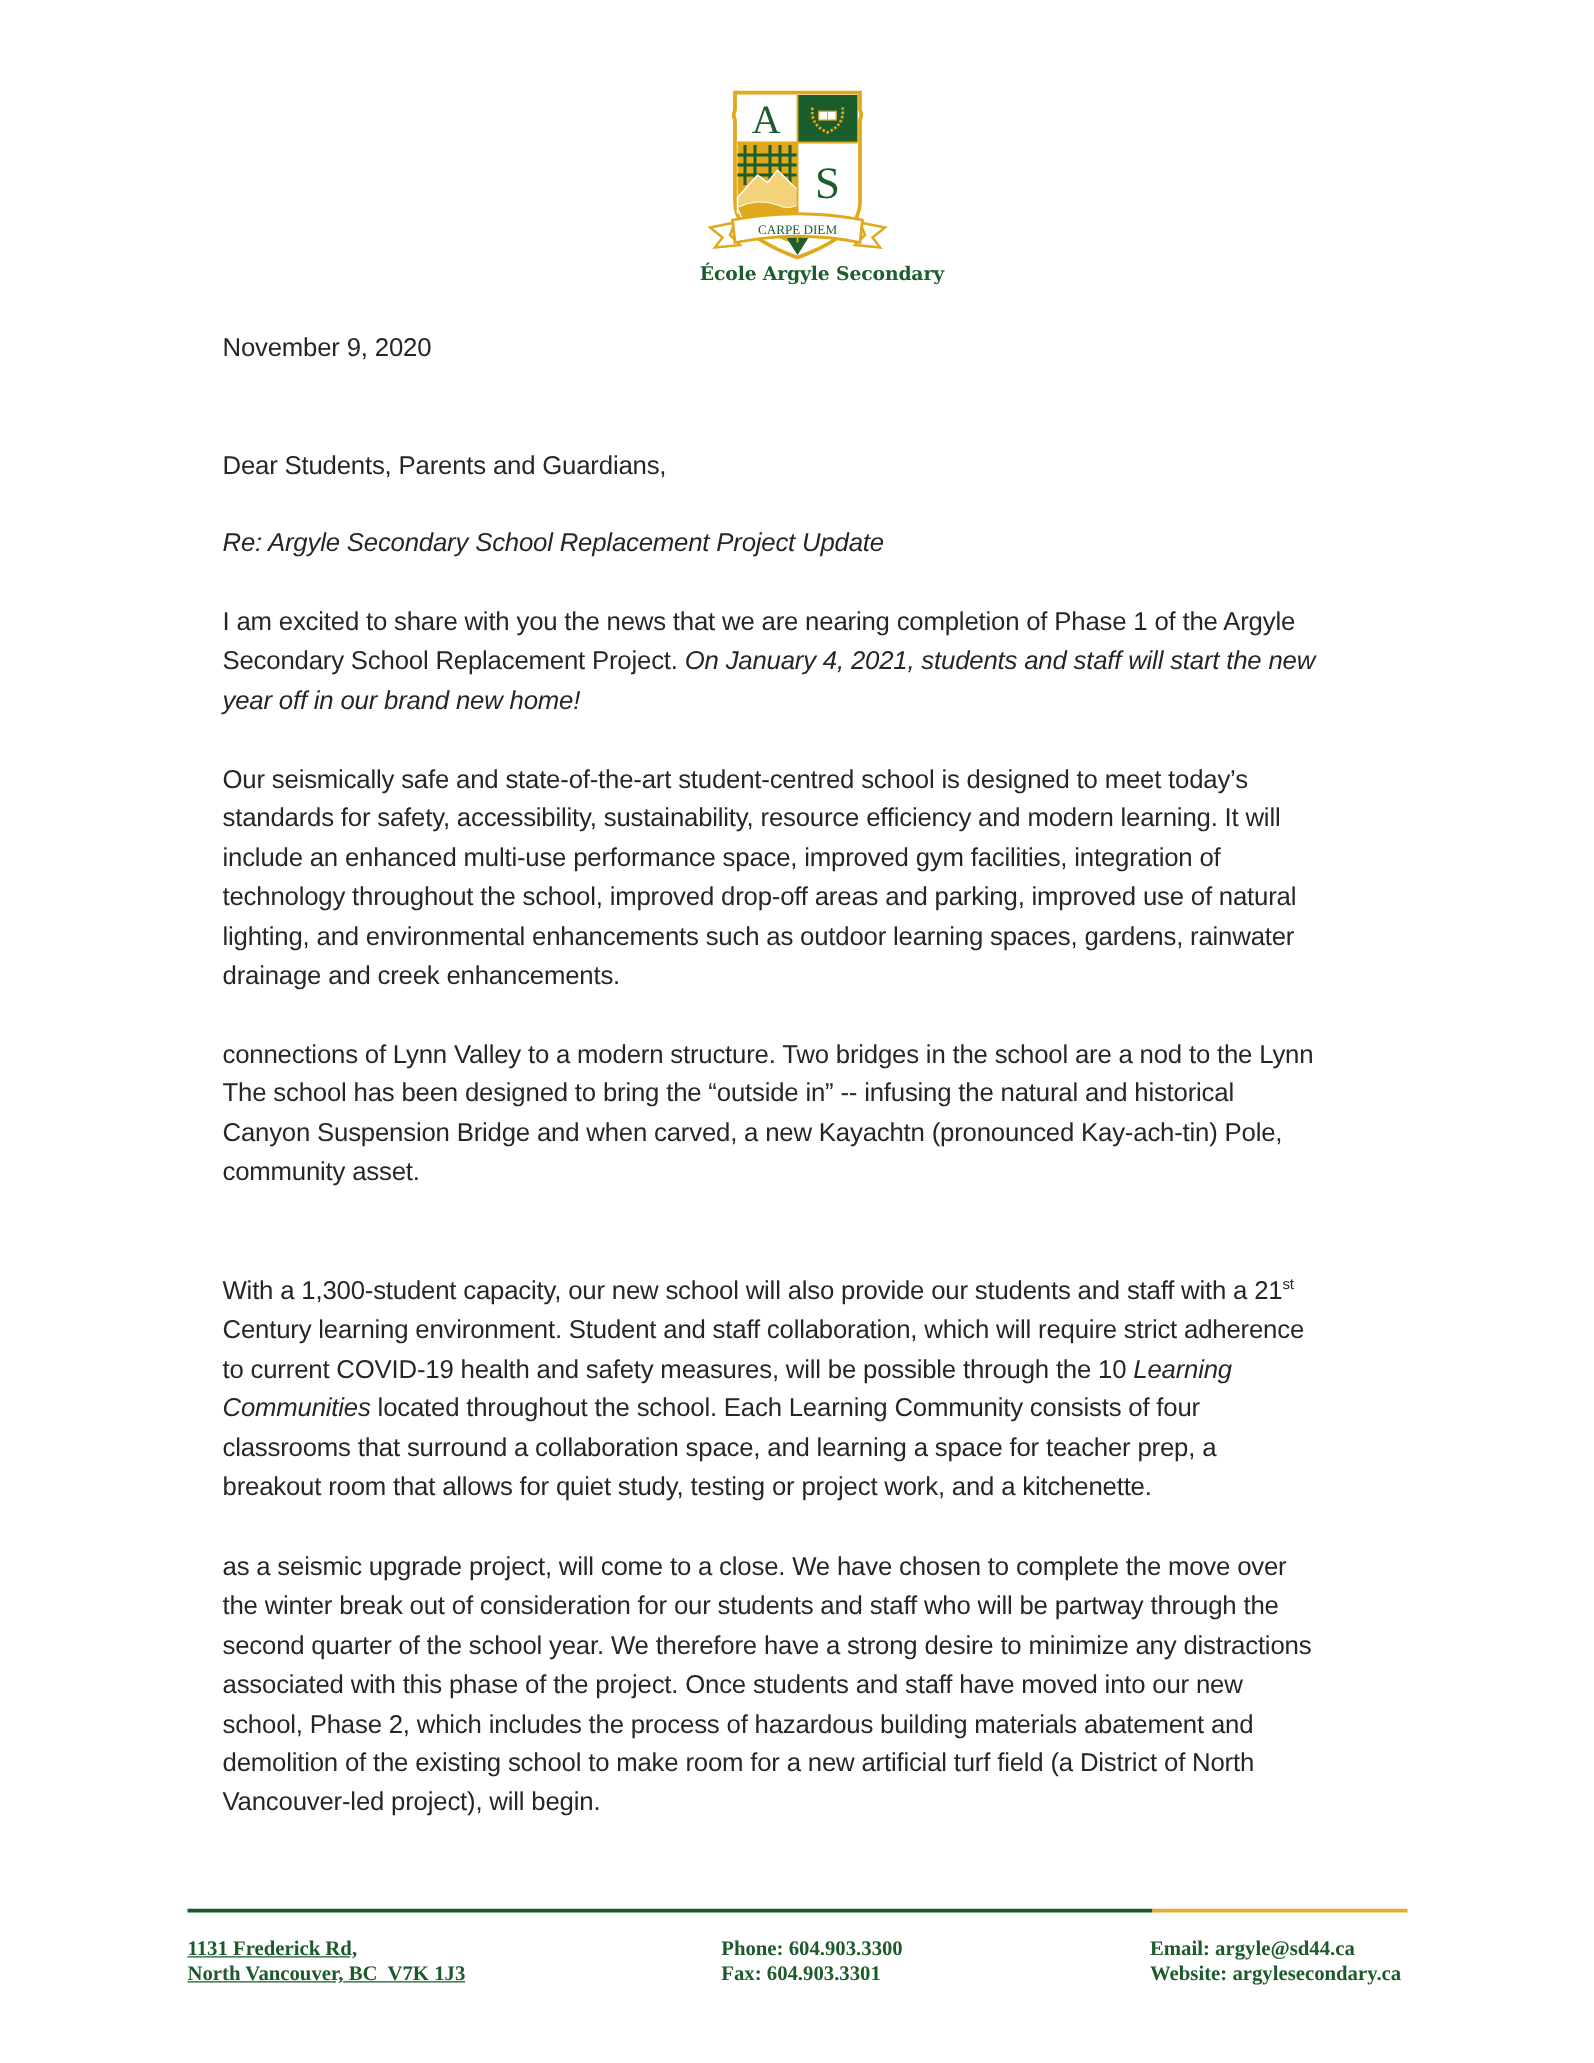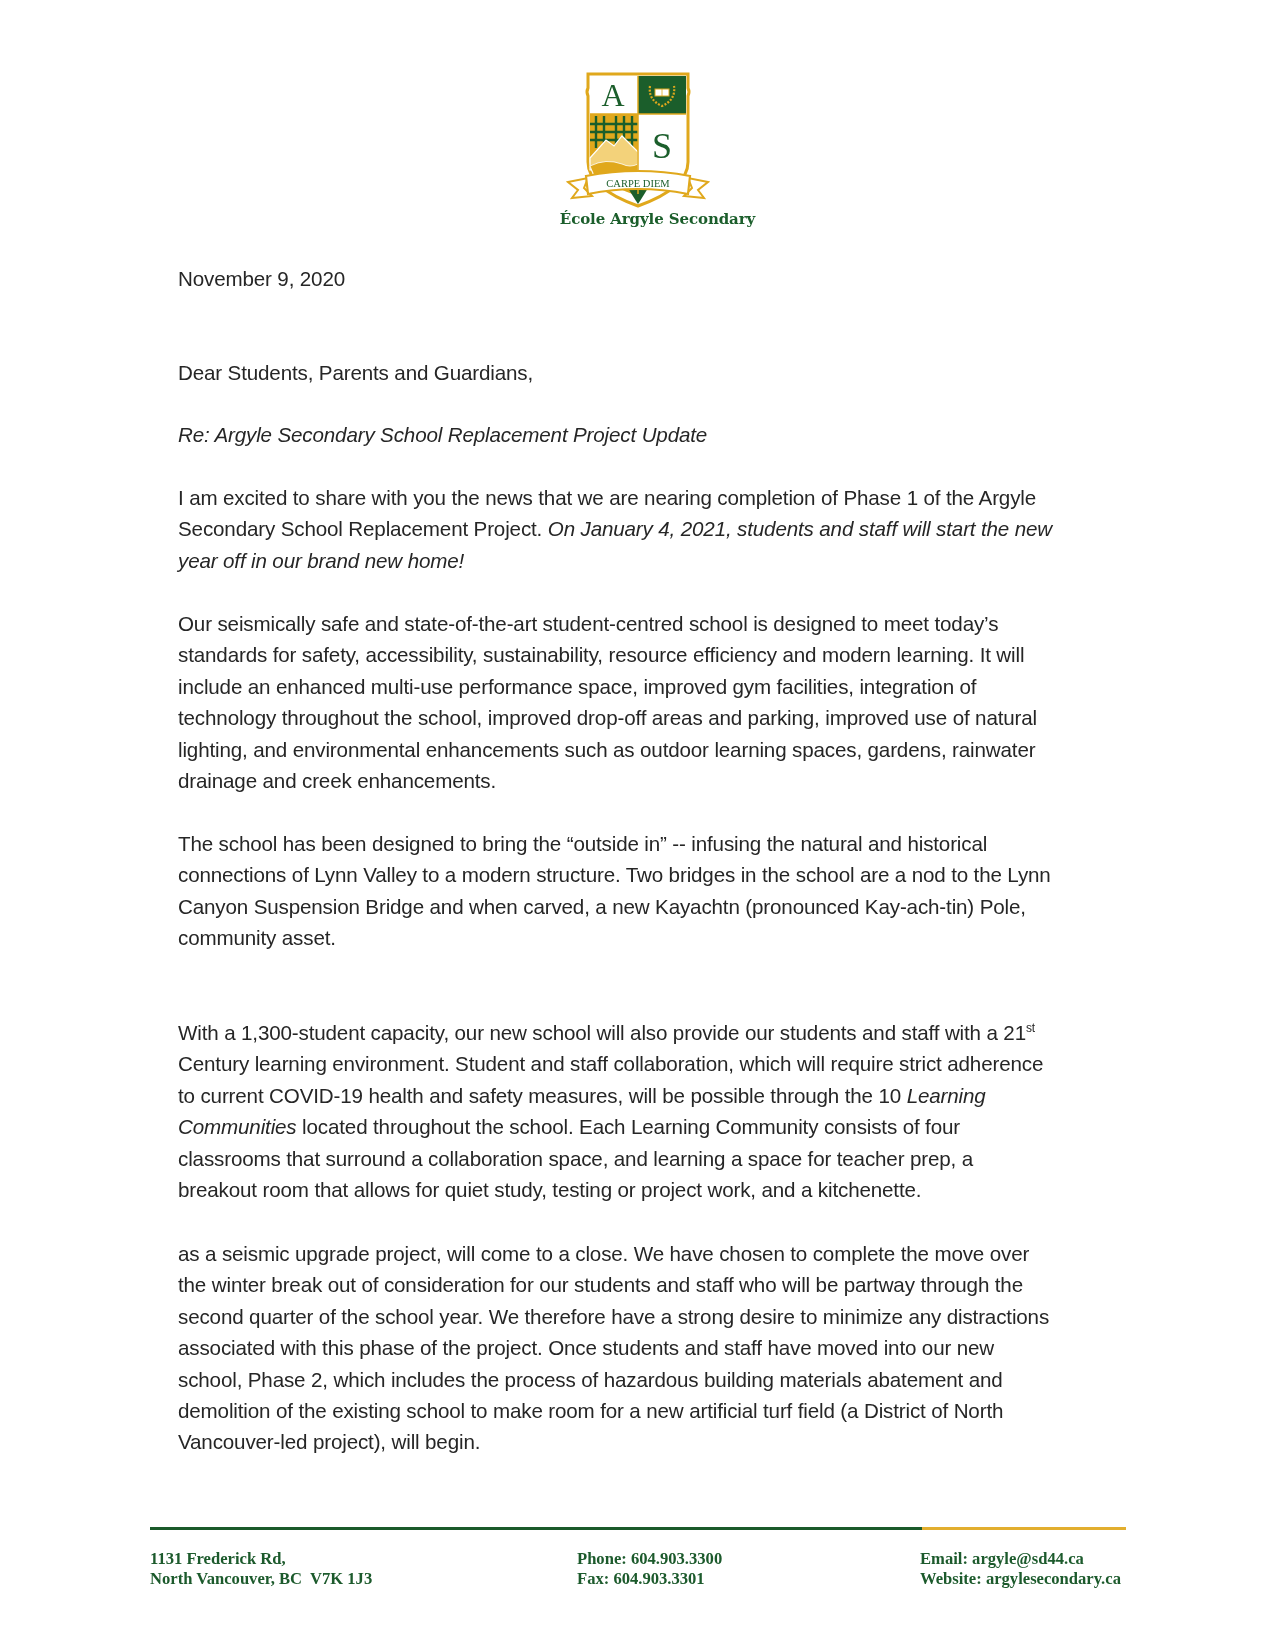--- a/index.html
+++ b/index.html
@@ -27,21 +27,21 @@
   
   .footer-rule { position: absolute; top: 1527px; height: 3px; }
   .rule-green { left: 150px; width: 772px; background: #1b5a2a; }
   .rule-gold  { left: 922px; width: 204px; background: #e2ae2e; }
   .footer-col {
     position: absolute; top: 1549px;
     font-family: "Liberation Serif", serif; font-weight: bold; font-size: 16.6px;
     line-height: 20px; color: #1c5a2c;
   }
   .footer-col span { display: block; white-space: nowrap; }
-  .col-1 { left: 150px; }
+  .col-1 { left: 150px; text-decoration: underline; }
   .col-2 { left: 577px; }
   .col-3 { left: 920px; }
 </style>
 </head>
 <body>
 
 <div class="page">
 
   <svg class="crest" viewBox="0 0 144 140" xmlns="http://www.w3.org/2000/svg">
 
@@ -104,22 +104,22 @@
     </div>
   <div class="body-text" style="top:608px;">
       <span class="line"><span>Our seismically safe and state-of-the-art student-centred school is designed to meet today’s</span></span>
       <span class="line"><span>standards for safety, accessibility, sustainability, resource efficiency and modern learning. It will</span></span>
       <span class="line"><span>include an enhanced multi-use performance space, improved gym facilities, integration of</span></span>
       <span class="line"><span>technology throughout the school, improved drop-off areas and parking, improved use of natural</span></span>
       <span class="line"><span>lighting, and environmental enhancements such as outdoor learning spaces, gardens, rainwater</span></span>
       <span class="line"><span>drainage and creek enhancements.</span></span>
     </div>
   <div class="body-text" style="top:828px;">
+      <span class="line"><span>connections of Lynn Valley to a modern structure. Two bridges in the school are a nod to the Lynn</span></span>
       <span class="line"><span>The school has been designed to bring the “outside in” -- infusing the natural and historical</span></span>
-      <span class="line"><span>connections of Lynn Valley to a modern structure. Two bridges in the school are a nod to the Lynn</span></span>
       <span class="line"><span>Canyon Suspension Bridge and when carved, a new Kayachtn (pronounced Kay-ach-tin) Pole,</span></span>
       <span class="line"><span>community asset.</span></span>
     </div>
   <div class="body-text" style="top:1017px;">
       <span class="line"><span>With a 1,300-student capacity, our new school will also provide our students and staff with a 21</span><sup class="ord">st</sup></span>
       <span class="line"><span>Century learning environment. Student and staff collaboration, which will require strict adherence</span></span>
       <span class="line"><span>to current COVID-19 health and safety measures, will be possible through the 10 </span><span class="it">Learning</span></span>
       <span class="line"><span class="it">Communities</span><span> located throughout the school. Each Learning Community consists of four</span></span>
       <span class="line"><span>classrooms that surround a collaboration space, and learning a space for teacher prep, a</span></span>
       <span class="line"><span>breakout room that allows for quiet study, testing or project work, and a kitchenette.</span></span>

